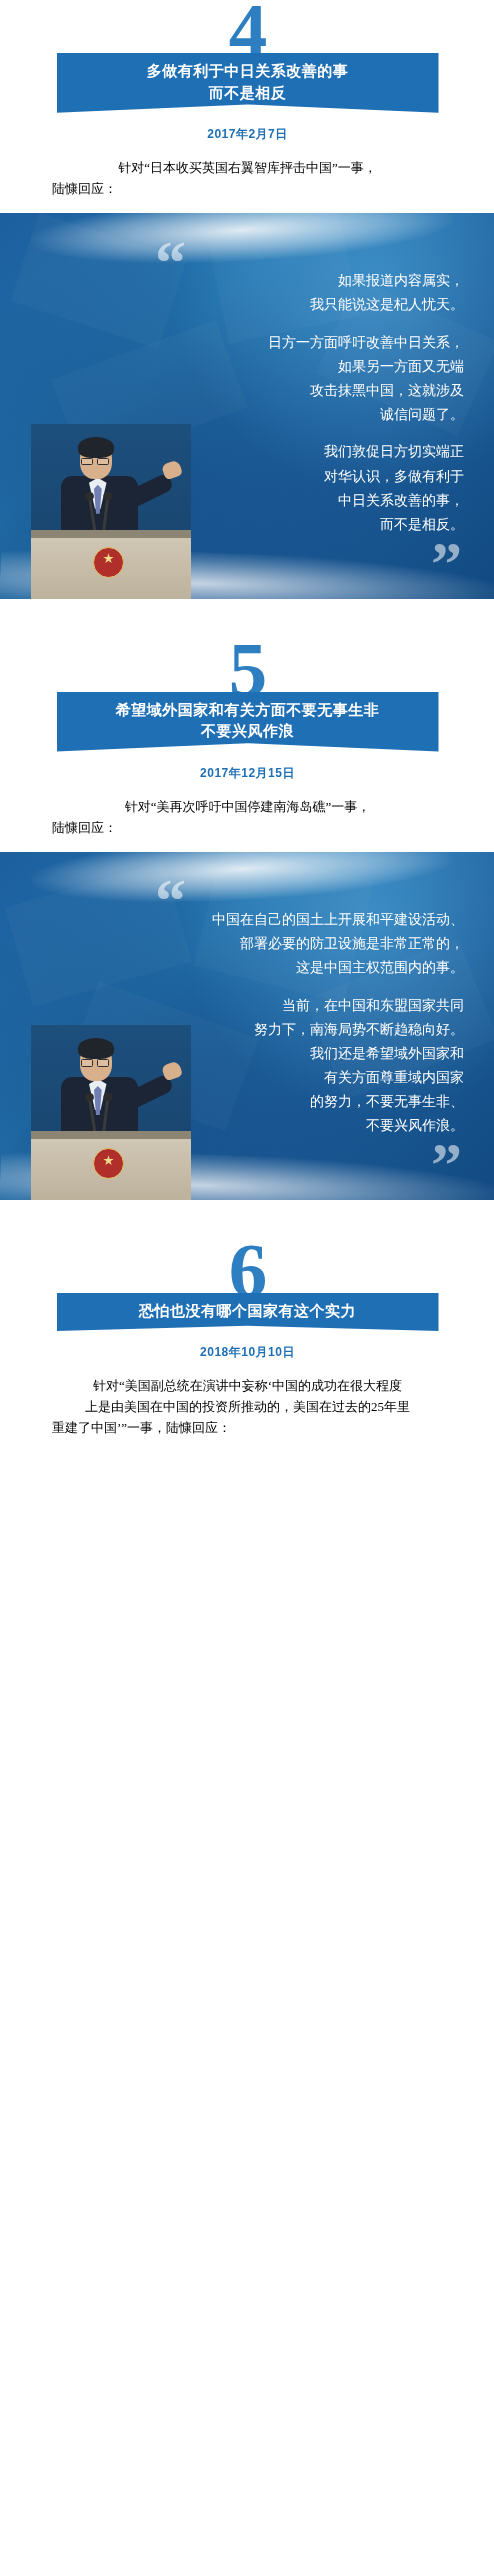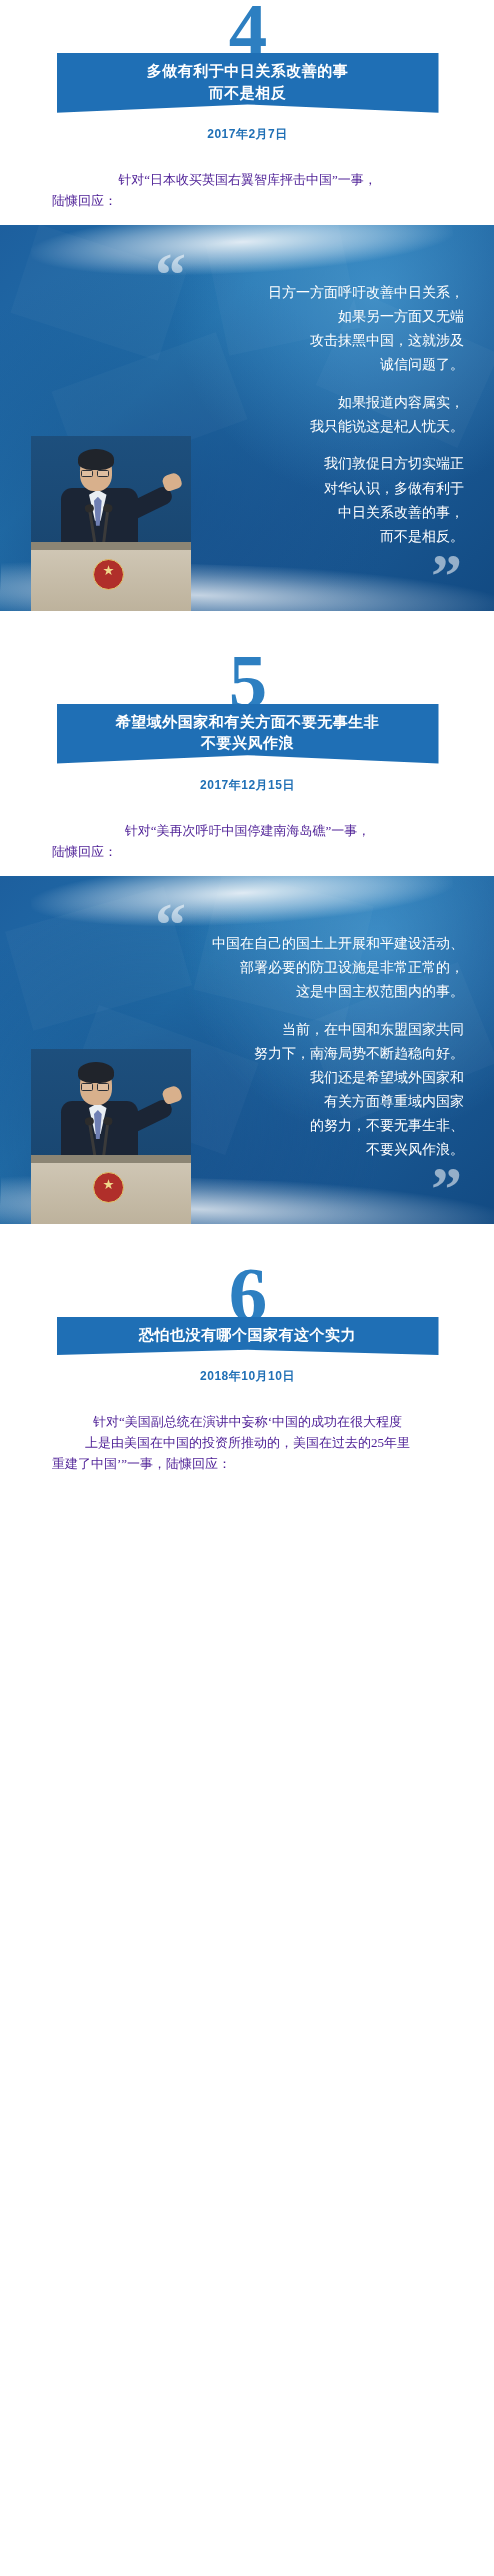--- a/index.html
+++ b/index.html
@@ -73,26 +73,26 @@
     text-align: center;
     color: #1f6fb5;
     font-size: 12px;
     font-weight: bold;
     margin-top: 13.4px;
     letter-spacing: 0.5px;
   }
 
   
   .intro {
-    margin: 27px auto 0 auto;
+    margin: 15px auto 0 auto;
     width: 422px;
     font-family: "Liberation Serif", serif;
     font-size: 13px;
     line-height: 1.6;
-    color: #4c1d95;
+    color: #000000;
     text-align: center;
   }
   .intro .l { display: block; text-align: center; }
   .intro .l.left { text-align: left; padding-left: 15.5px; }
 
   
   .card {
     position: relative;
     width: 495px;
     margin-top: 13.4px;
@@ -316,28 +316,28 @@
           <span style="left:20.6px;top:20.6px;width:155px;height:93px;transform:rotate(18deg);"></span>
           <span style="left:216px;top:5.2px;width:134px;height:113px;transform:rotate(-12deg);"></span>
           <span style="left:330px;top:93px;width:155px;height:103px;transform:rotate(24deg);"></span>
           <span style="left:62px;top:134px;width:175px;height:93px;transform:rotate(-20deg);"></span>
         </div>
 
         <div class="quote-mark quote-open">“</div>
 
         <div class="quote-body">
           <div class="quote-para">
+            <span class="l">如果报道内容属实，</span>
+            <span class="l">我只能说这是杞人忧天。</span>
+          </div>
+          <div class="quote-para">
             <span class="l">日方一方面呼吁改善中日关系，</span>
             <span class="l">如果另一方面又无端</span>
             <span class="l">攻击抹黑中国，这就涉及</span>
             <span class="l">诚信问题了。</span>
-          </div>
-          <div class="quote-para">
-            <span class="l">如果报道内容属实，</span>
-            <span class="l">我只能说这是杞人忧天。</span>
           </div>
           <div class="quote-para">
             <span class="l">我们敦促日方切实端正</span>
             <span class="l">对华认识，多做有利于</span>
             <span class="l">中日关系改善的事，</span>
             <span class="l">而不是相反。</span>
           </div>
         </div>
 
         <div class="quote-mark quote-close">”</div>

